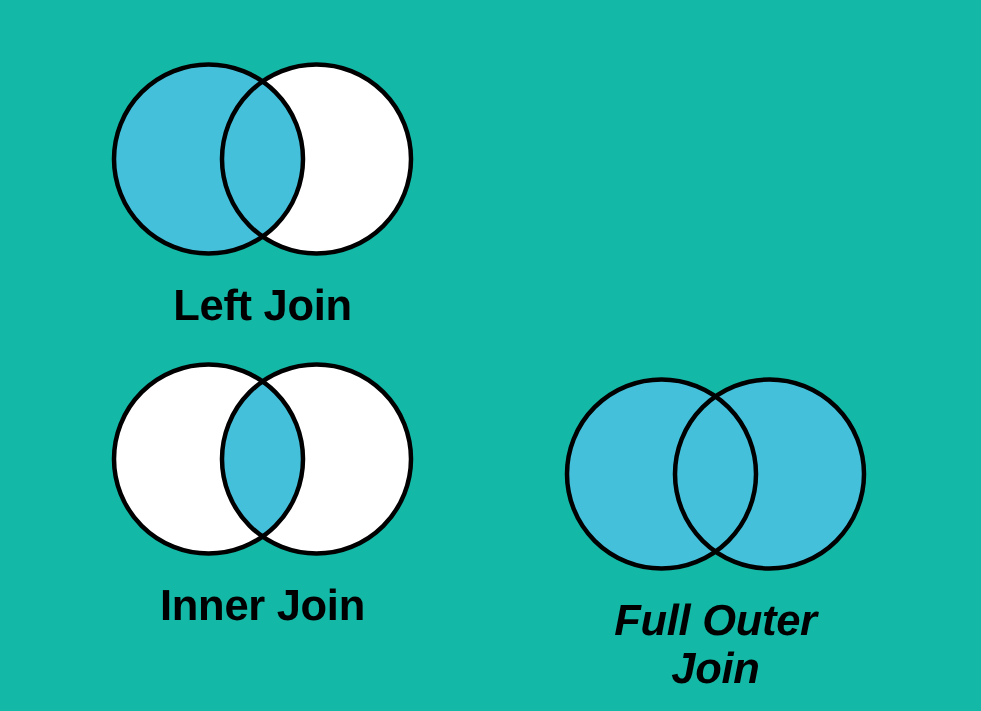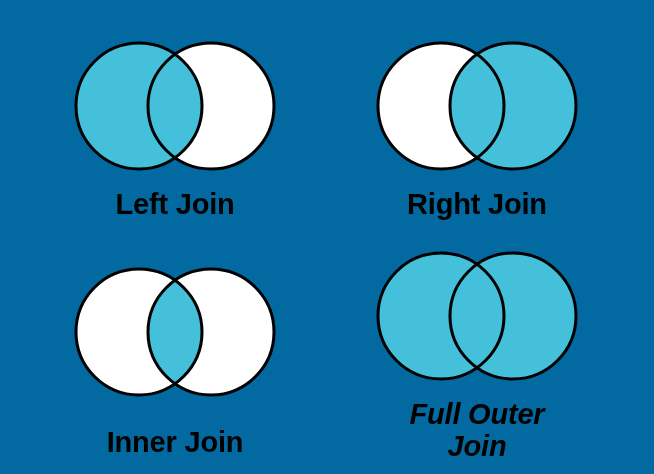--- a/index.html
+++ b/index.html
@@ -12,21 +12,21 @@
     width: 654px;
     height: 474px;
     font-family: "Liberation Sans", sans-serif;
     overflow: hidden;
     position: relative;
   }
   #board {
     position: relative;
     width: 654px;
     height: 474px;
-    background: #0369a1;
+    background: #14b8a6;
   }
   .join-cell {
     position: absolute;
     display: flex;
     flex-direction: column;
     align-items: center;
   }
   .venn-wrap {
     position: relative;
     width: 204px;
@@ -45,21 +45,21 @@
     line-height: 1.12;
     color: #000000;
     text-align: center;
     letter-spacing: -0.2px;
     white-space: pre-line;
     margin-top: 14px;
   }
   
   #cell-left-join  { left: 73px;  top: 40px; }
   #cell-right-join { left: 375px; top: 40px; }
-  #cell-inner-join { left: 73px;  top: 266px; gap: 12px; }
+  #cell-inner-join { left: 73px;  top: 240px; }
   #cell-full-outer-join { left: 375px; top: 250px; font-style: italic; }
 </style>
 </head>
 <body>
 
 <div id="board">
 
   <div class="join-cell" id="cell-left-join">
     <div class="venn-wrap">
       <svg viewBox="0 0 204 134" xmlns="http://www.w3.org/2000/svg">
@@ -76,39 +76,20 @@
         <g clip-path="url(#clip-lj-right)">
           <circle cx="66" cy="66" r="63" fill="#45C0DB"></circle>
         </g>
         <circle cx="66" cy="66" r="63" fill="none" stroke="#000000" stroke-width="3"></circle>
         <circle cx="138" cy="66" r="63" fill="none" stroke="#000000" stroke-width="3"></circle>
       </svg>
     </div>
     <div class="join-label">Left Join</div>
   </div>
 
-  <div class="join-cell" id="cell-right-join">
-    <div class="venn-wrap">
-      <svg viewBox="0 0 204 134" xmlns="http://www.w3.org/2000/svg">
-        <defs>
-          <clipPath id="clip-rj-left">
-              <circle cx="66" cy="66" r="63"></circle>
-            </clipPath>
-        </defs>
-        <circle cx="66" cy="66" r="63" fill="#ffffff"></circle>
-        <circle cx="138" cy="66" r="63" fill="#45C0DB"></circle>
-        <g clip-path="url(#clip-rj-left)">
-          <circle cx="138" cy="66" r="63" fill="#45C0DB"></circle>
-        </g>
-        <circle cx="66" cy="66" r="63" fill="none" stroke="#000000" stroke-width="3"></circle>
-        <circle cx="138" cy="66" r="63" fill="none" stroke="#000000" stroke-width="3"></circle>
-      </svg>
-    </div>
-    <div class="join-label">Right Join</div>
-  </div>
 
   <div class="join-cell" id="cell-inner-join">
     <div class="venn-wrap">
       <svg viewBox="0 0 204 134" xmlns="http://www.w3.org/2000/svg">
         <defs>
           <clipPath id="clip-ij-right">
               <circle cx="138" cy="66" r="63"></circle>
             </clipPath>
         </defs>
         <circle cx="66" cy="66" r="63" fill="#ffffff"></circle>

